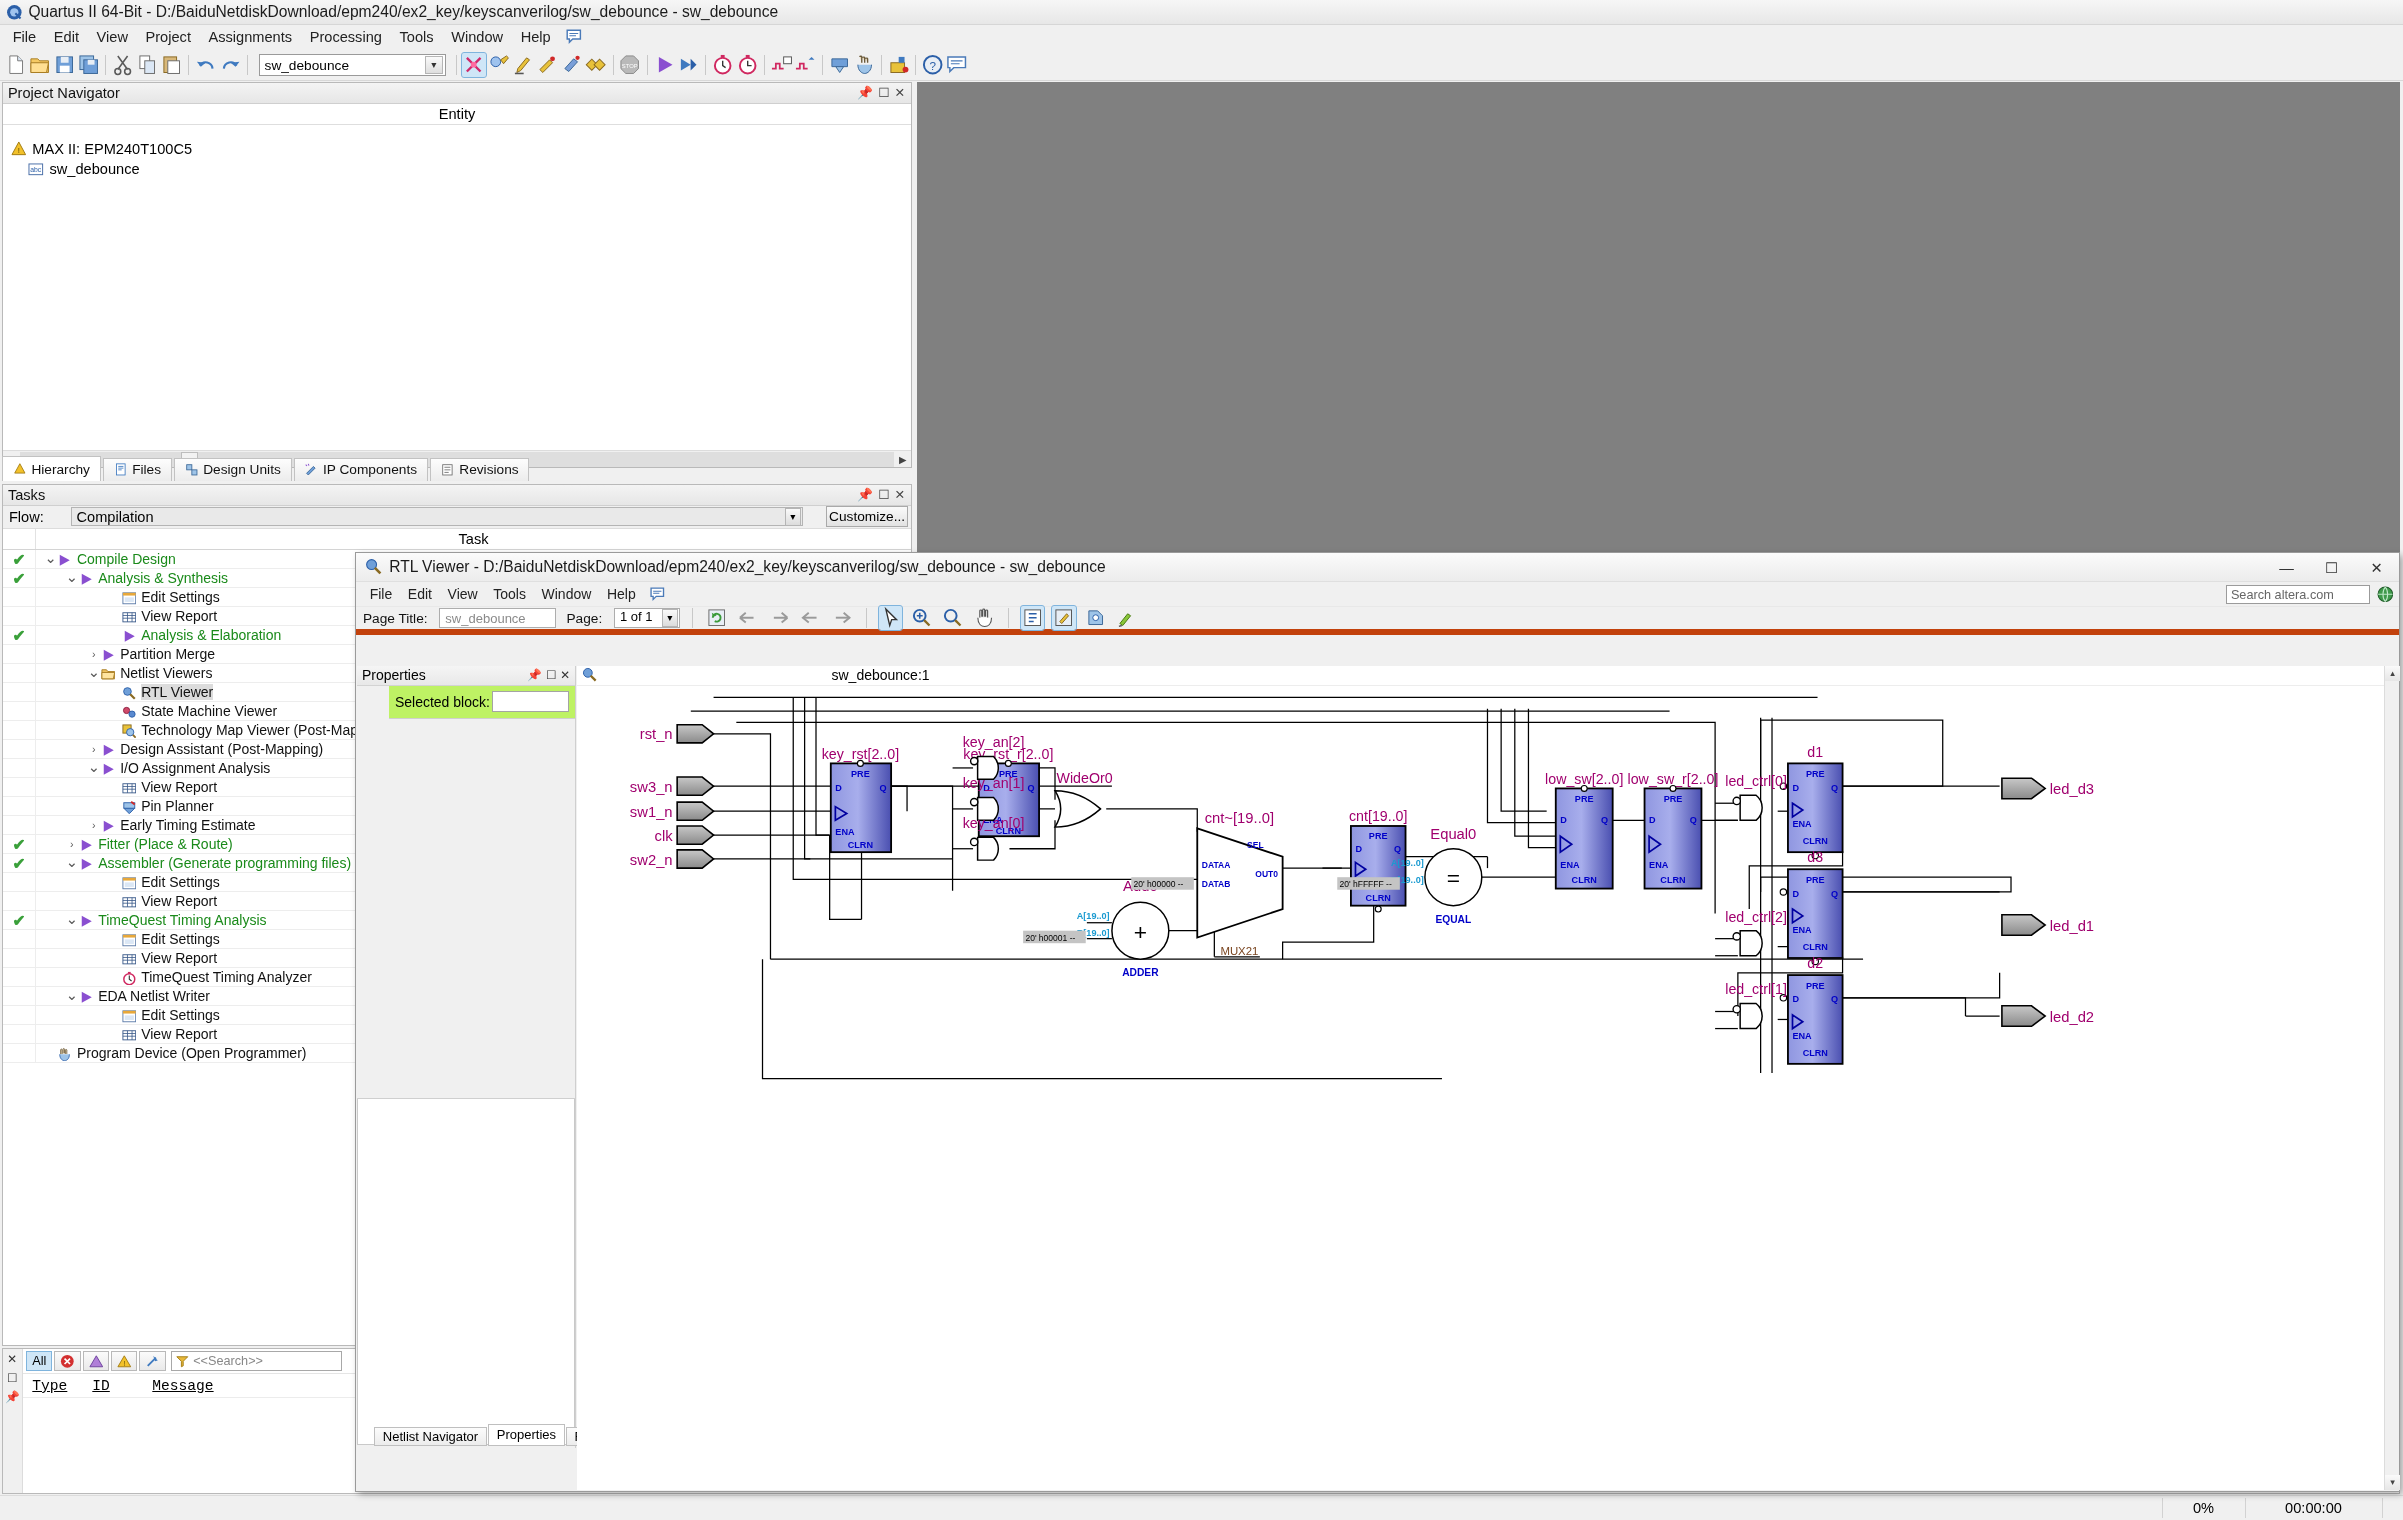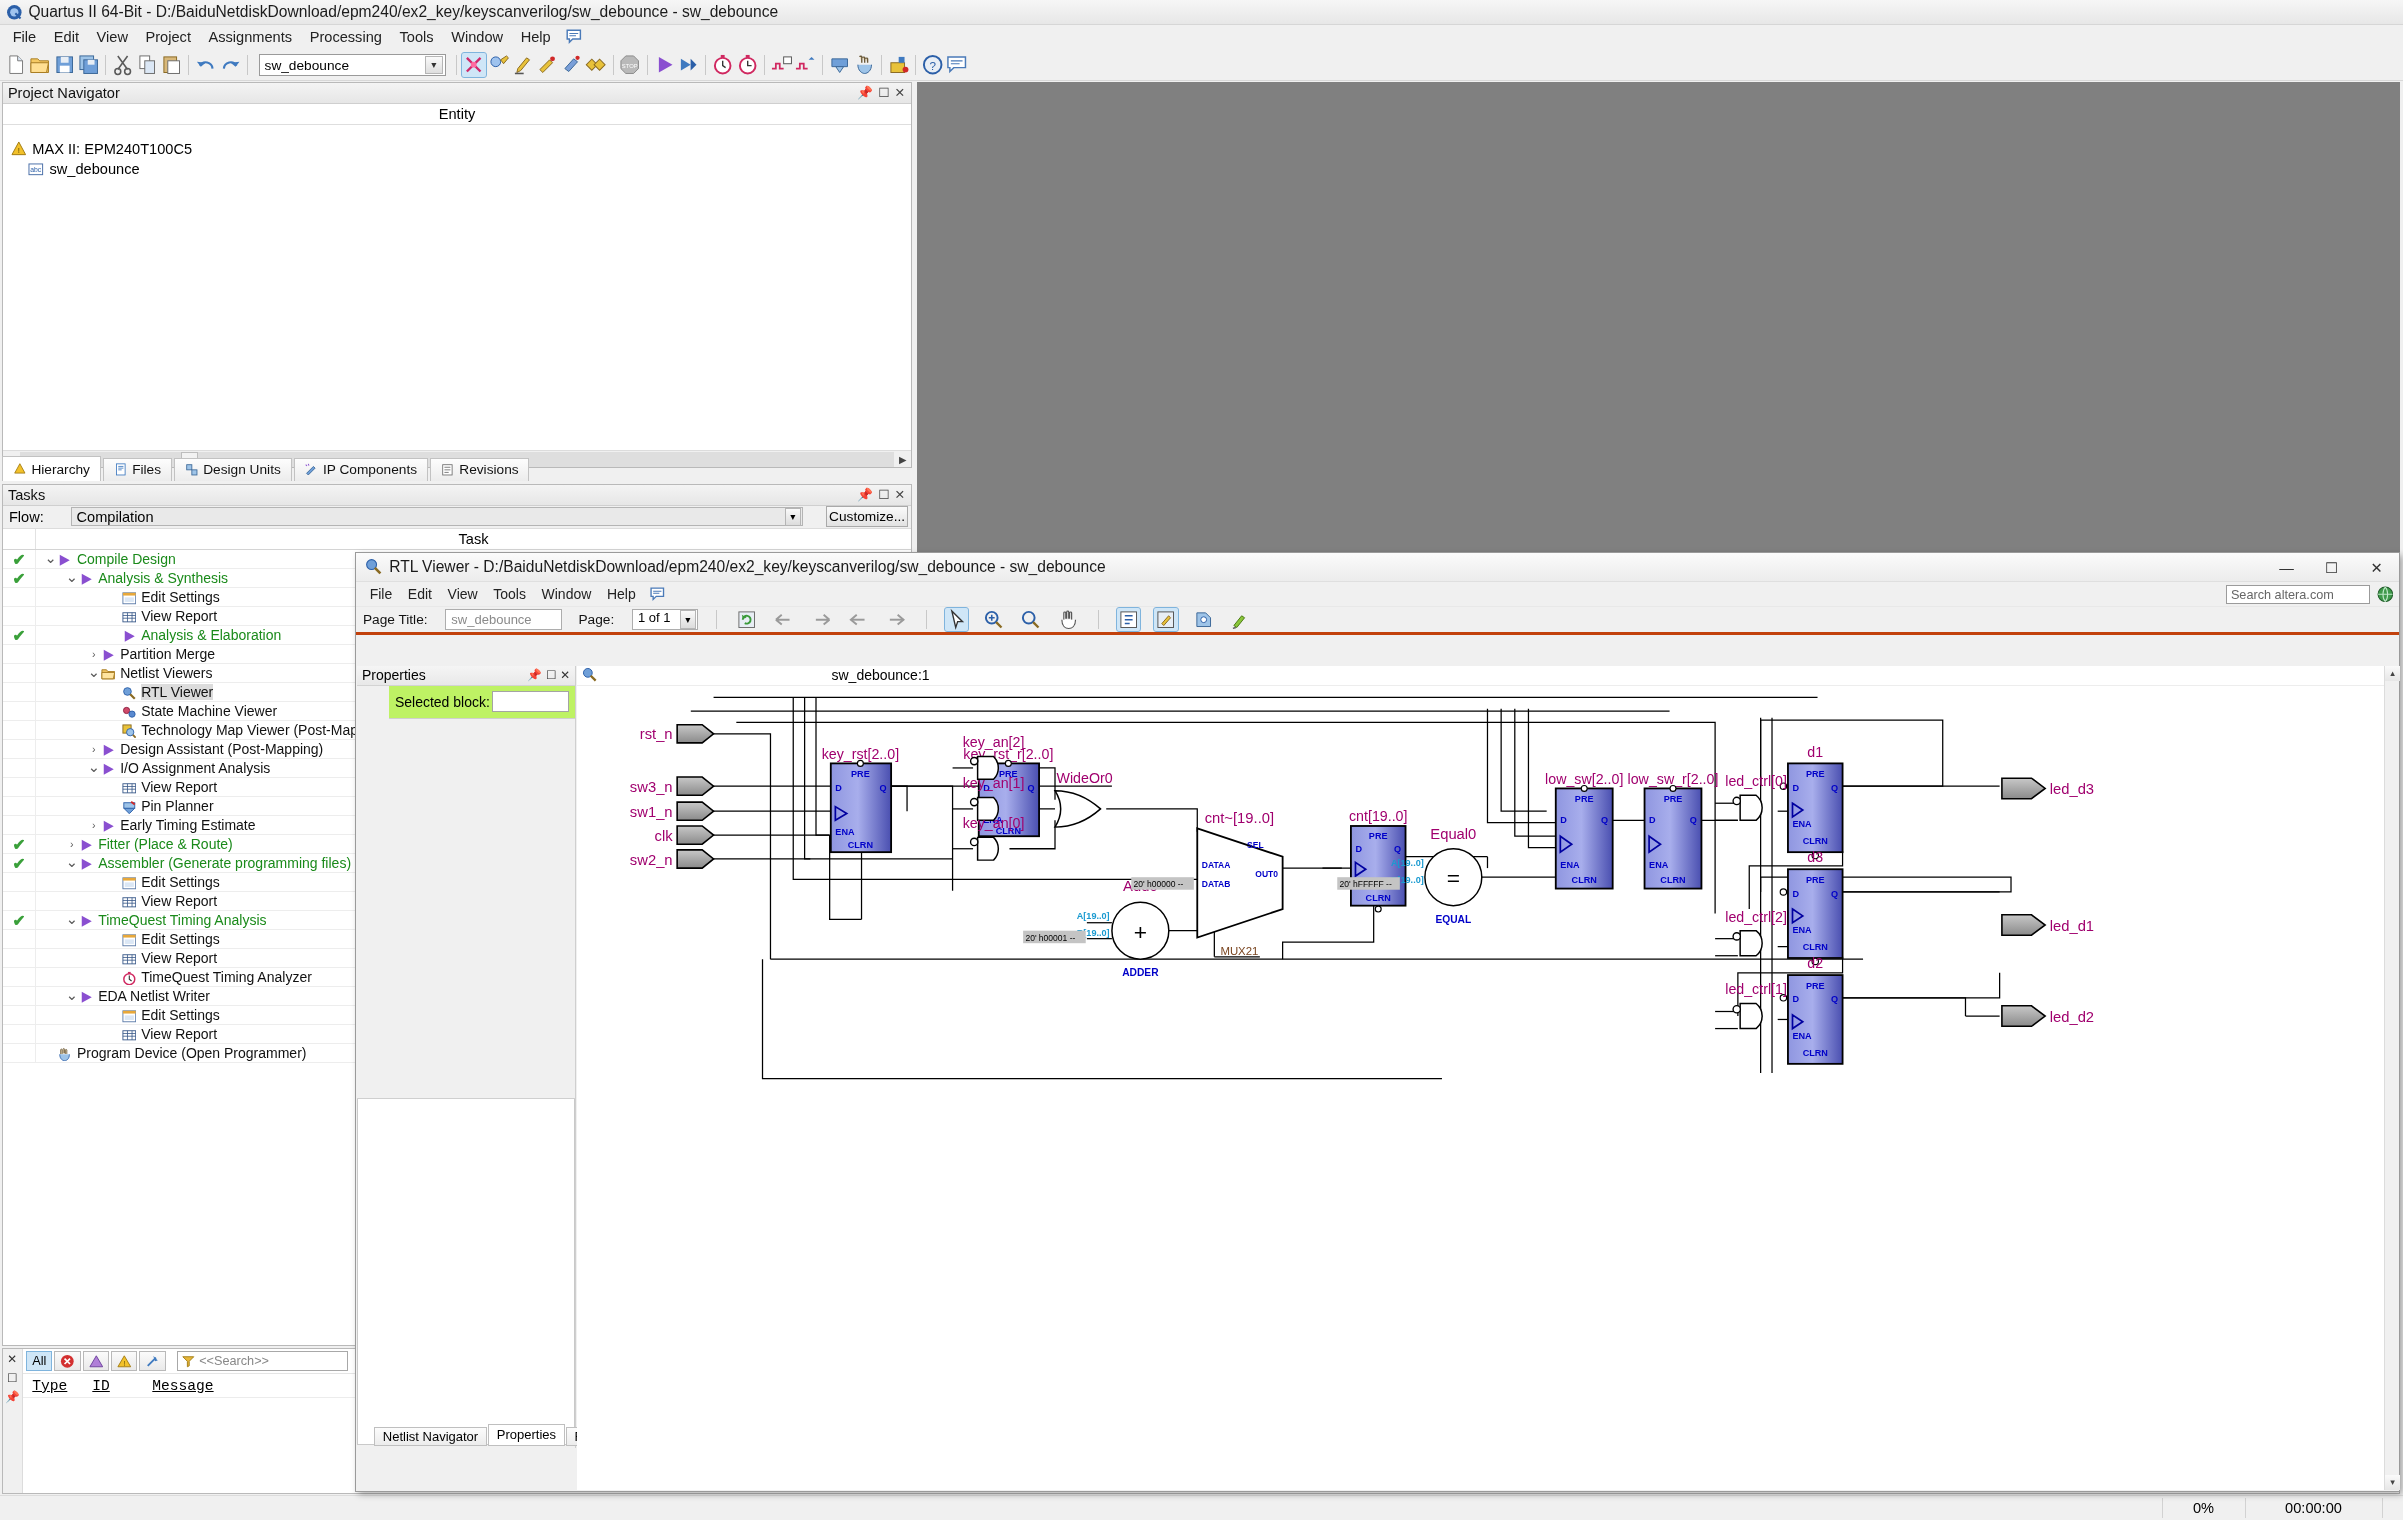--- a/index.html
+++ b/index.html
@@ -119,21 +119,21 @@
   
   #msgs {
     position: absolute; left: 2px; top: 1348px; width: 2398px; height: 146px;
     background: #fff; border: 1px solid #b9b9b9; display: flex;
   }
   #msgs .leftstrip { width: 19.5px; background: #f0f0f0; border-right: 1px solid #dcdcdc; display: flex; flex-direction: column; align-items: center; padding-top: 2.9px; gap: 4.9px; font-size: 11.7px; color: #333; }
   #msgs .inner { flex: 1; }
   .msgtoolbar { height: 25px; display: flex; align-items: center; padding-left: 3.9px; gap: 2px; border-bottom: 1px solid #e5e5e5; }
   .mbtn { height: 20.5px; min-width: 25px; border: 1px solid #b9b9b9; display: flex; align-items: center; justify-content: center; background: linear-gradient(to bottom,#fbfbfb,#e9e9e9); font-size: 12.7px; padding: 0 4.9px; }
   .mbtn.on { background: #cfe6f7; border-color: #7fb4dd; }
-  .searchbox { width: 171px; height: 20.5px; border: 1px solid #a8a8a8; background: #fff; display: flex; align-items: center; padding-left: 2.9px; font-size: 12.7px; color: #888; margin-left: 9px; }
+  .searchbox { width: 171px; height: 20.5px; border: 1px solid #a8a8a8; background: #fff; display: flex; align-items: center; padding-left: 2.9px; font-size: 12.7px; color: #888; margin-left: 3px; }
   .msghdr { height: 24.4px; display: flex; align-items: center; font-family: "Liberation Mono", monospace; font-size: 14.6px; border-bottom: 1px solid #ececec; }
   .msghdr .h { padding-left: 9.8px; text-decoration: underline; }
   
   #statusbar {
     position: absolute; left: 0; bottom: 0; width: 2403px; height: 25px;
     background: #f0f0f0; border-top: 1px solid #dcdcdc; display: flex; align-items: center; justify-content: flex-end;
   }
   #statusbar .cell { border-left: 1px solid #d2d2d2; height: 19.5px; display: flex; align-items: center; justify-content: center; font-size: 14.6px; padding: 0 9.8px; }
   
   #mdi {
@@ -150,21 +150,21 @@
     height: 29px; background: linear-gradient(to bottom,#fbfbfb,#ececec);
     display: flex; align-items: center; padding-left: 8.8px; border-bottom: 1px solid #dfdfdf;
   }
   #rtl-title .t { font-size: 15.6px; color: #1a1a1a; white-space: nowrap; }
   #rtl-title .wbtns { margin-left: auto; display: flex; height: 100%; }
   #rtl-title .wb { width: 45px; height: 29px; display: flex; align-items: center; justify-content: center; font-size: 14.6px; color: #333; }
   #rtl-menu { height: 25px; display: flex; align-items: center; padding-left: 5.9px; border-bottom: 1px solid #e8e8e8; position: relative; }
   #rtl-menu .mi { font-size: 14px; padding: 2px 7.8px; color: #222; }
   #rtl-menu .altsearch { position: absolute; right: 29px; top: 2.9px; width: 144px; height: 19.5px; border: 1px solid #9b9b9b; background: #fff; display: flex; align-items: center; padding-left: 3.9px; font-size: 12.7px; color: #666; }
   #rtl-menu .globe { position: absolute; right: 5.9px; top: 3.9px; width: 16.6px; height: 16.6px; }
-  #rtl-toolbar { height: 28px; display: flex; align-items: center; padding-left: 4.9px; gap: 14px; border-bottom: 3px solid #c2410c; }
+  #rtl-toolbar { height: 28px; display: flex; align-items: center; padding-left: 4.9px; gap: 8px; border-bottom: 6px solid #c2410c; }
   #rtl-toolbar .lbl { font-size: 13.7px; color: #111; margin: 0 3.9px 0 2px; }
   #rtl-toolbar .pti { width: 117px; height: 20.5px; background: #fff; border: 1px solid #adadad; display: flex; align-items: center; padding-left: 4.9px; font-size: 13px; color: #8a8a8a; }
   #rtl-toolbar .pgc { width: 66px; height: 20.5px; background: #fff; border: 1px solid #adadad; display: flex; align-items: flex-start; padding-left: 4.9px; font-size: 13px; position: relative; }
   #rtl-toolbar .pgc .arrow { position: absolute; right: 1px; top: 0; width: 16.6px; height: 18.5px; background: linear-gradient(to bottom,#fafafa,#dcdcdc); border: 1px solid #b5b5b5; display: flex; align-items: center; justify-content: center; font-size: 8.8px; }
   #rtl-props {
     position: absolute; left: 1px; top: 113px; width: 219px; height: 782px;
     border-right: 1px solid #cfcfcf; background: #f0f0f0;
   }
   #rtl-props .hdr { height: 19.5px; display: flex; align-items: center; padding-left: 4.9px; font-size: 14px; background: linear-gradient(to bottom,#f5f5f5,#e8e8e8); border-bottom: 1px solid #d3d3d3; }
   #rtl-props .hdr .ctrls { margin-left: auto; display: flex; gap: 3.9px; padding-right: 4.9px; font-size: 11.7px; color: #333; }

